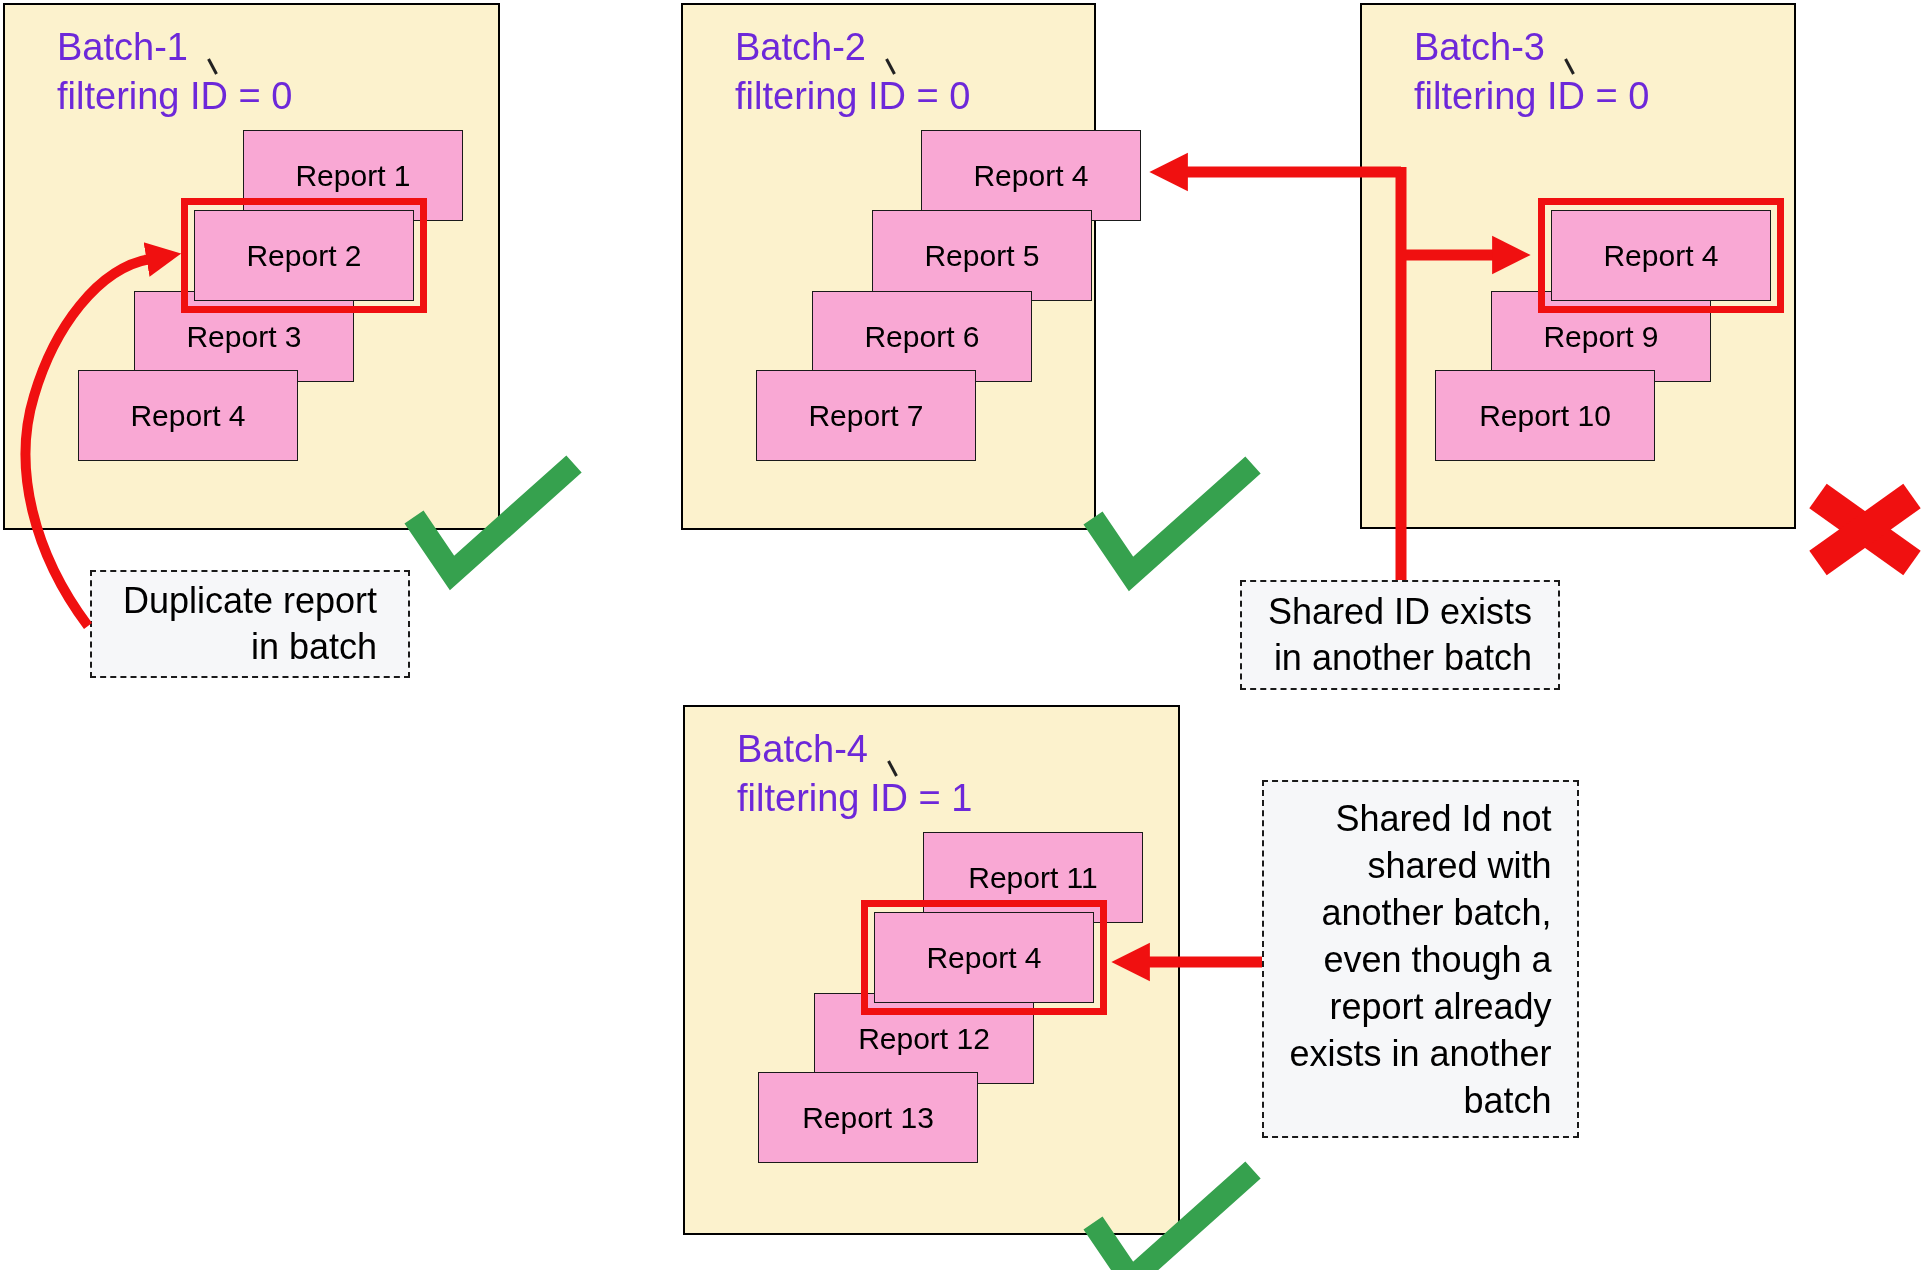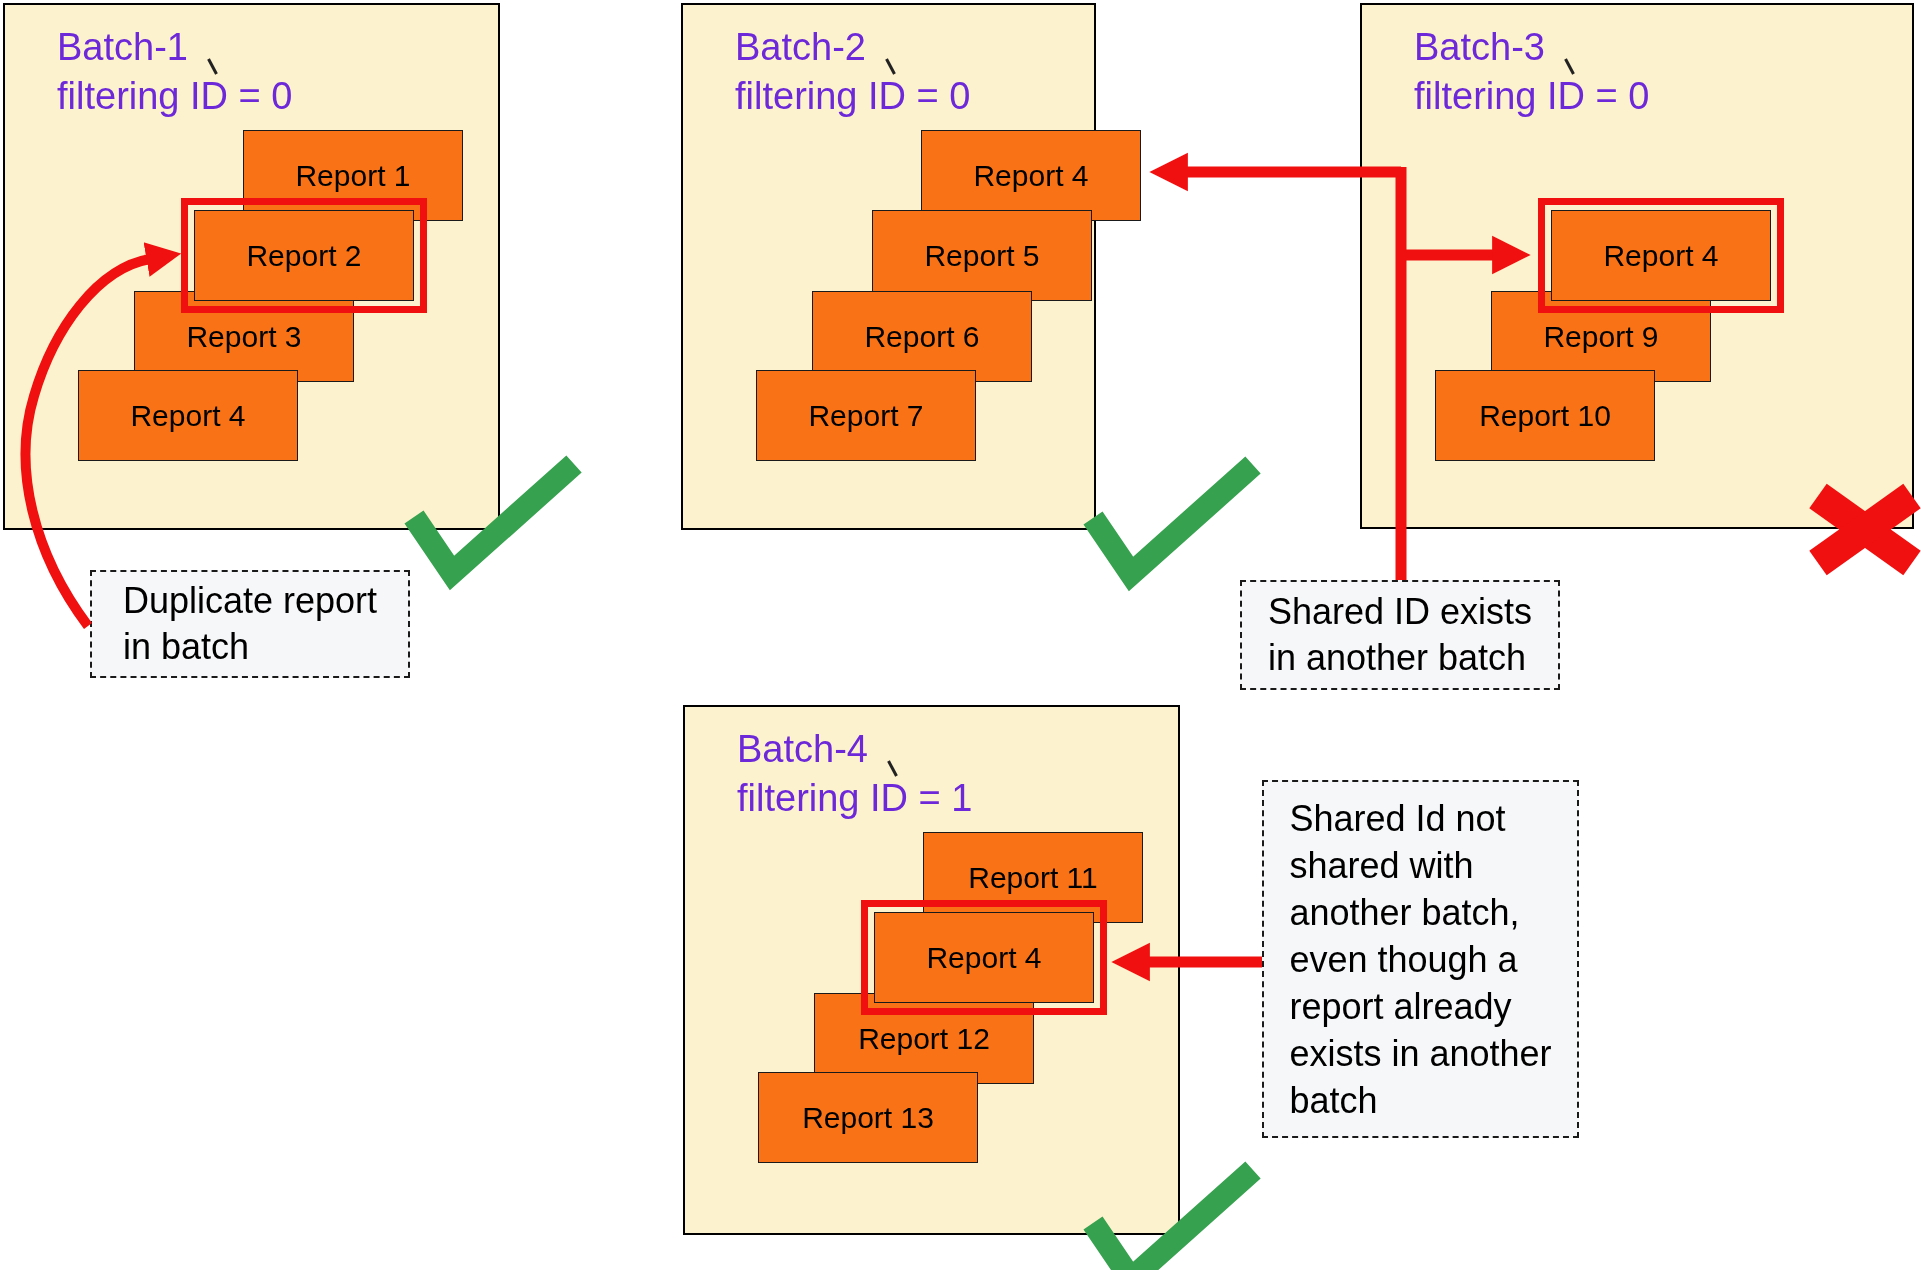--- a/index.html
+++ b/index.html
@@ -7,35 +7,35 @@
     width:1921px;height:1270px;position:relative;background:#ffffff;
     font-family:"Liberation Sans", sans-serif;color:#000;overflow:hidden;
   }
   
   .batch{
     position:absolute;background:#FCF2CD;border:2px solid #000;
     box-sizing:border-box;
   }
   #batch1{left:3px;top:3px;width:497px;height:527px;}
   #batch2{left:681px;top:3px;width:415px;height:527px;}
-  #batch3{left:1360px;top:3px;width:554px;height:526px;padding-left:44px;}
+  #batch3{left:1360px;top:3px;width:436px;height:526px;padding-left:44px;}
   #batch4{left:683px;top:705px;width:497px;height:530px;padding-left:38px;}
 
   .batch-title{
     position:absolute;left:52px;top:18px;font-size:38px;line-height:49px;
     color:#6d28d9;letter-spacing:0;
   }
   .tick-mark{
     position:absolute;left:206px;top:53px;width:3px;height:17px;
     background:#222;transform:rotate(-28deg);
   }
 
   
   .report{
-    position:absolute;width:220px;height:91px;background:#f97316;
+    position:absolute;width:220px;height:91px;background:#f9a8d4;
     border:1.5px solid #1a1a1a;box-sizing:border-box;
     display:flex;align-items:center;justify-content:center;
     font-size:30px;
   }
   .r0{left:238px;top:125px;z-index:1;}
   .r1{left:189px;top:205px;z-index:2;}
   .r2{left:129px;top:286px;z-index:3;}
   .r3{left:73px;top:365px;z-index:4;}
   .highlight{z-index:6;justify-content:center;}
   .red-frame{
@@ -43,21 +43,21 @@
     border:7px solid #F01010;box-sizing:border-box;z-index:7;
     background:transparent;
   }
 
   
   .note{
     position:absolute;background:#F6F7F9;border:2.5px dashed #1a1a1a;
     box-sizing:border-box;display:flex;align-items:center;justify-content:center;
     z-index:5;
   }
-  .note span{white-space:pre-line;text-align:left;font-size:36px;line-height:46px;}
+  .note span{white-space:pre-line;text-align:right;font-size:36px;line-height:46px;}
   #note-duplicate{left:90px;top:570px;width:320px;height:108px;}
   #note-shared-exists{left:1240px;top:580px;width:320px;height:110px;}
   #note-shared-not{left:1262px;top:780px;width:317px;height:358px;}
   #note-shared-not span{line-height:47px;}
 
   
   #overlay{
     position:absolute;left:0;top:0;width:1921px;height:1270px;
     pointer-events:none;z-index:30;
   }

